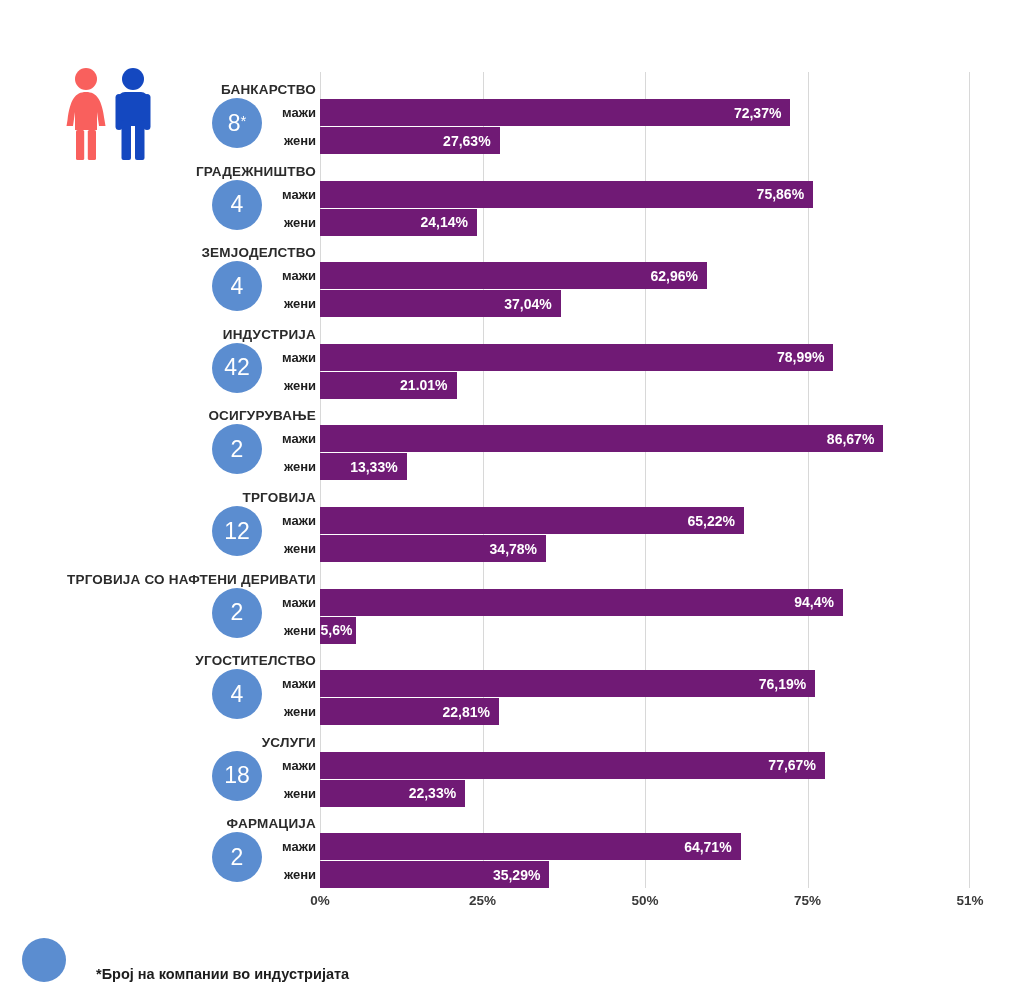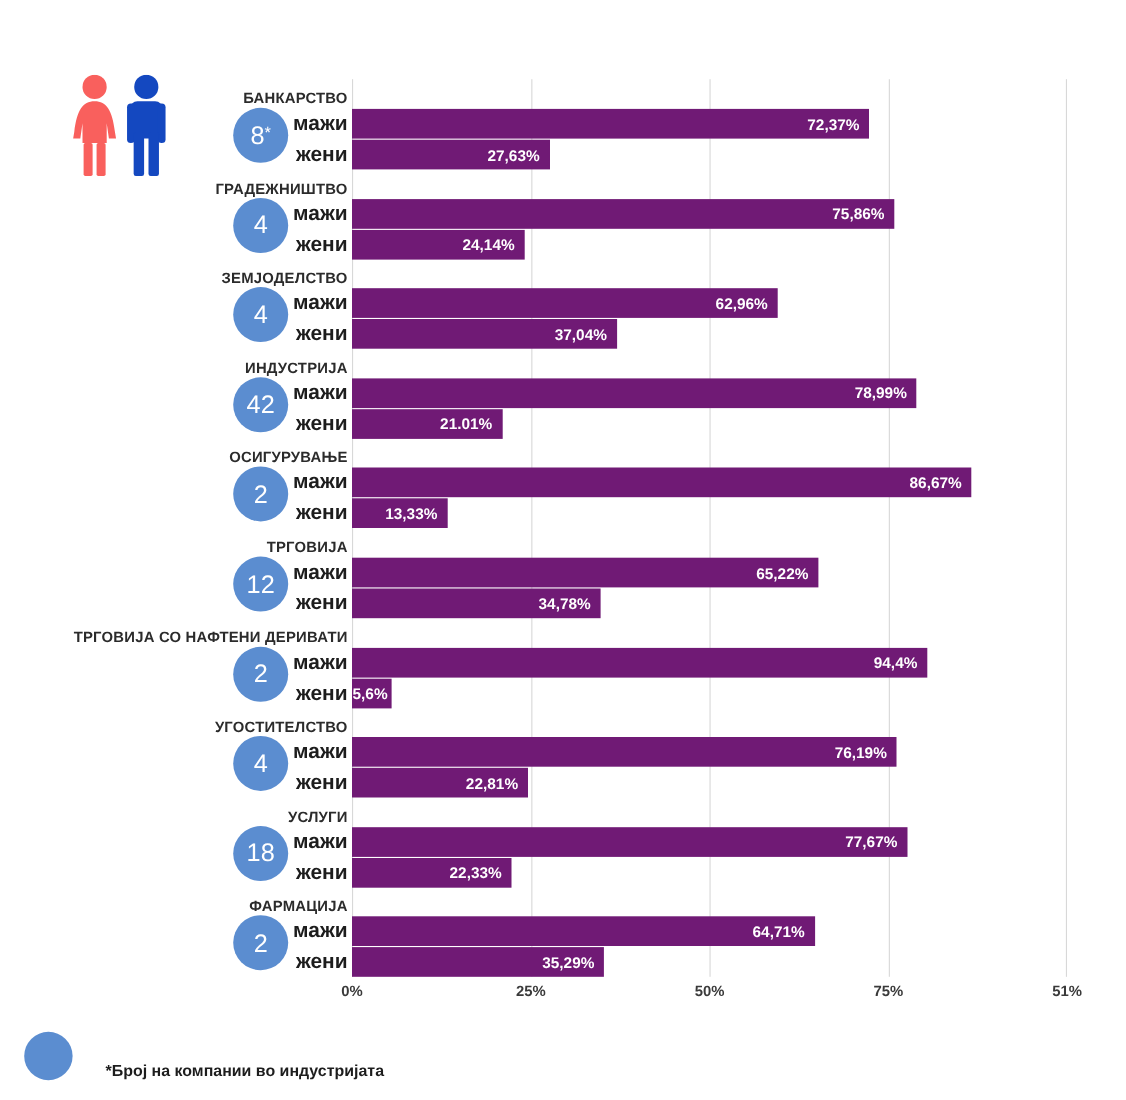--- a/index.html
+++ b/index.html
@@ -78,21 +78,21 @@
   .row { position: absolute; left: 0; width: 1024px; height: 27px; z-index: 2; }
   .row-m { top: 27px; }
   .row-f { top: 55px; }
 
   .series-label {
     position: absolute;
     right: 708px;           
     top: 0;
     height: 27px;
     line-height: 27px;
-    font-size: 19px;
+    font-size: 13px;
     font-weight: bold;
     color: #1d1d1d;
     white-space: nowrap;
   }
 
   .bar {
     position: absolute;
     left: 320px; top: 0;
     height: 27px;
     background: #701a75;
@@ -315,21 +315,21 @@
           <span>4</span>
         </div>
         <div class="row row-m">
           <div class="series-label">мажи</div>
           <div class="bar" style="width: 495.235px;">
             <span class="bar-value">76,19%</span>
           </div>
         </div>
         <div class="row row-f">
           <div class="series-label">жени</div>
-          <div class="bar" style="width: 160px;">
+          <div class="bar" style="width: 179px;">
             <span class="bar-value">22,81%</span>
           </div>
         </div>
       </div>
       <div class="group" style="top: 724.8px;">
         <div class="cat-label">УСЛУГИ</div>
         <div class="count-circle">
           <span>18</span>
         </div>
         <div class="row row-m">

